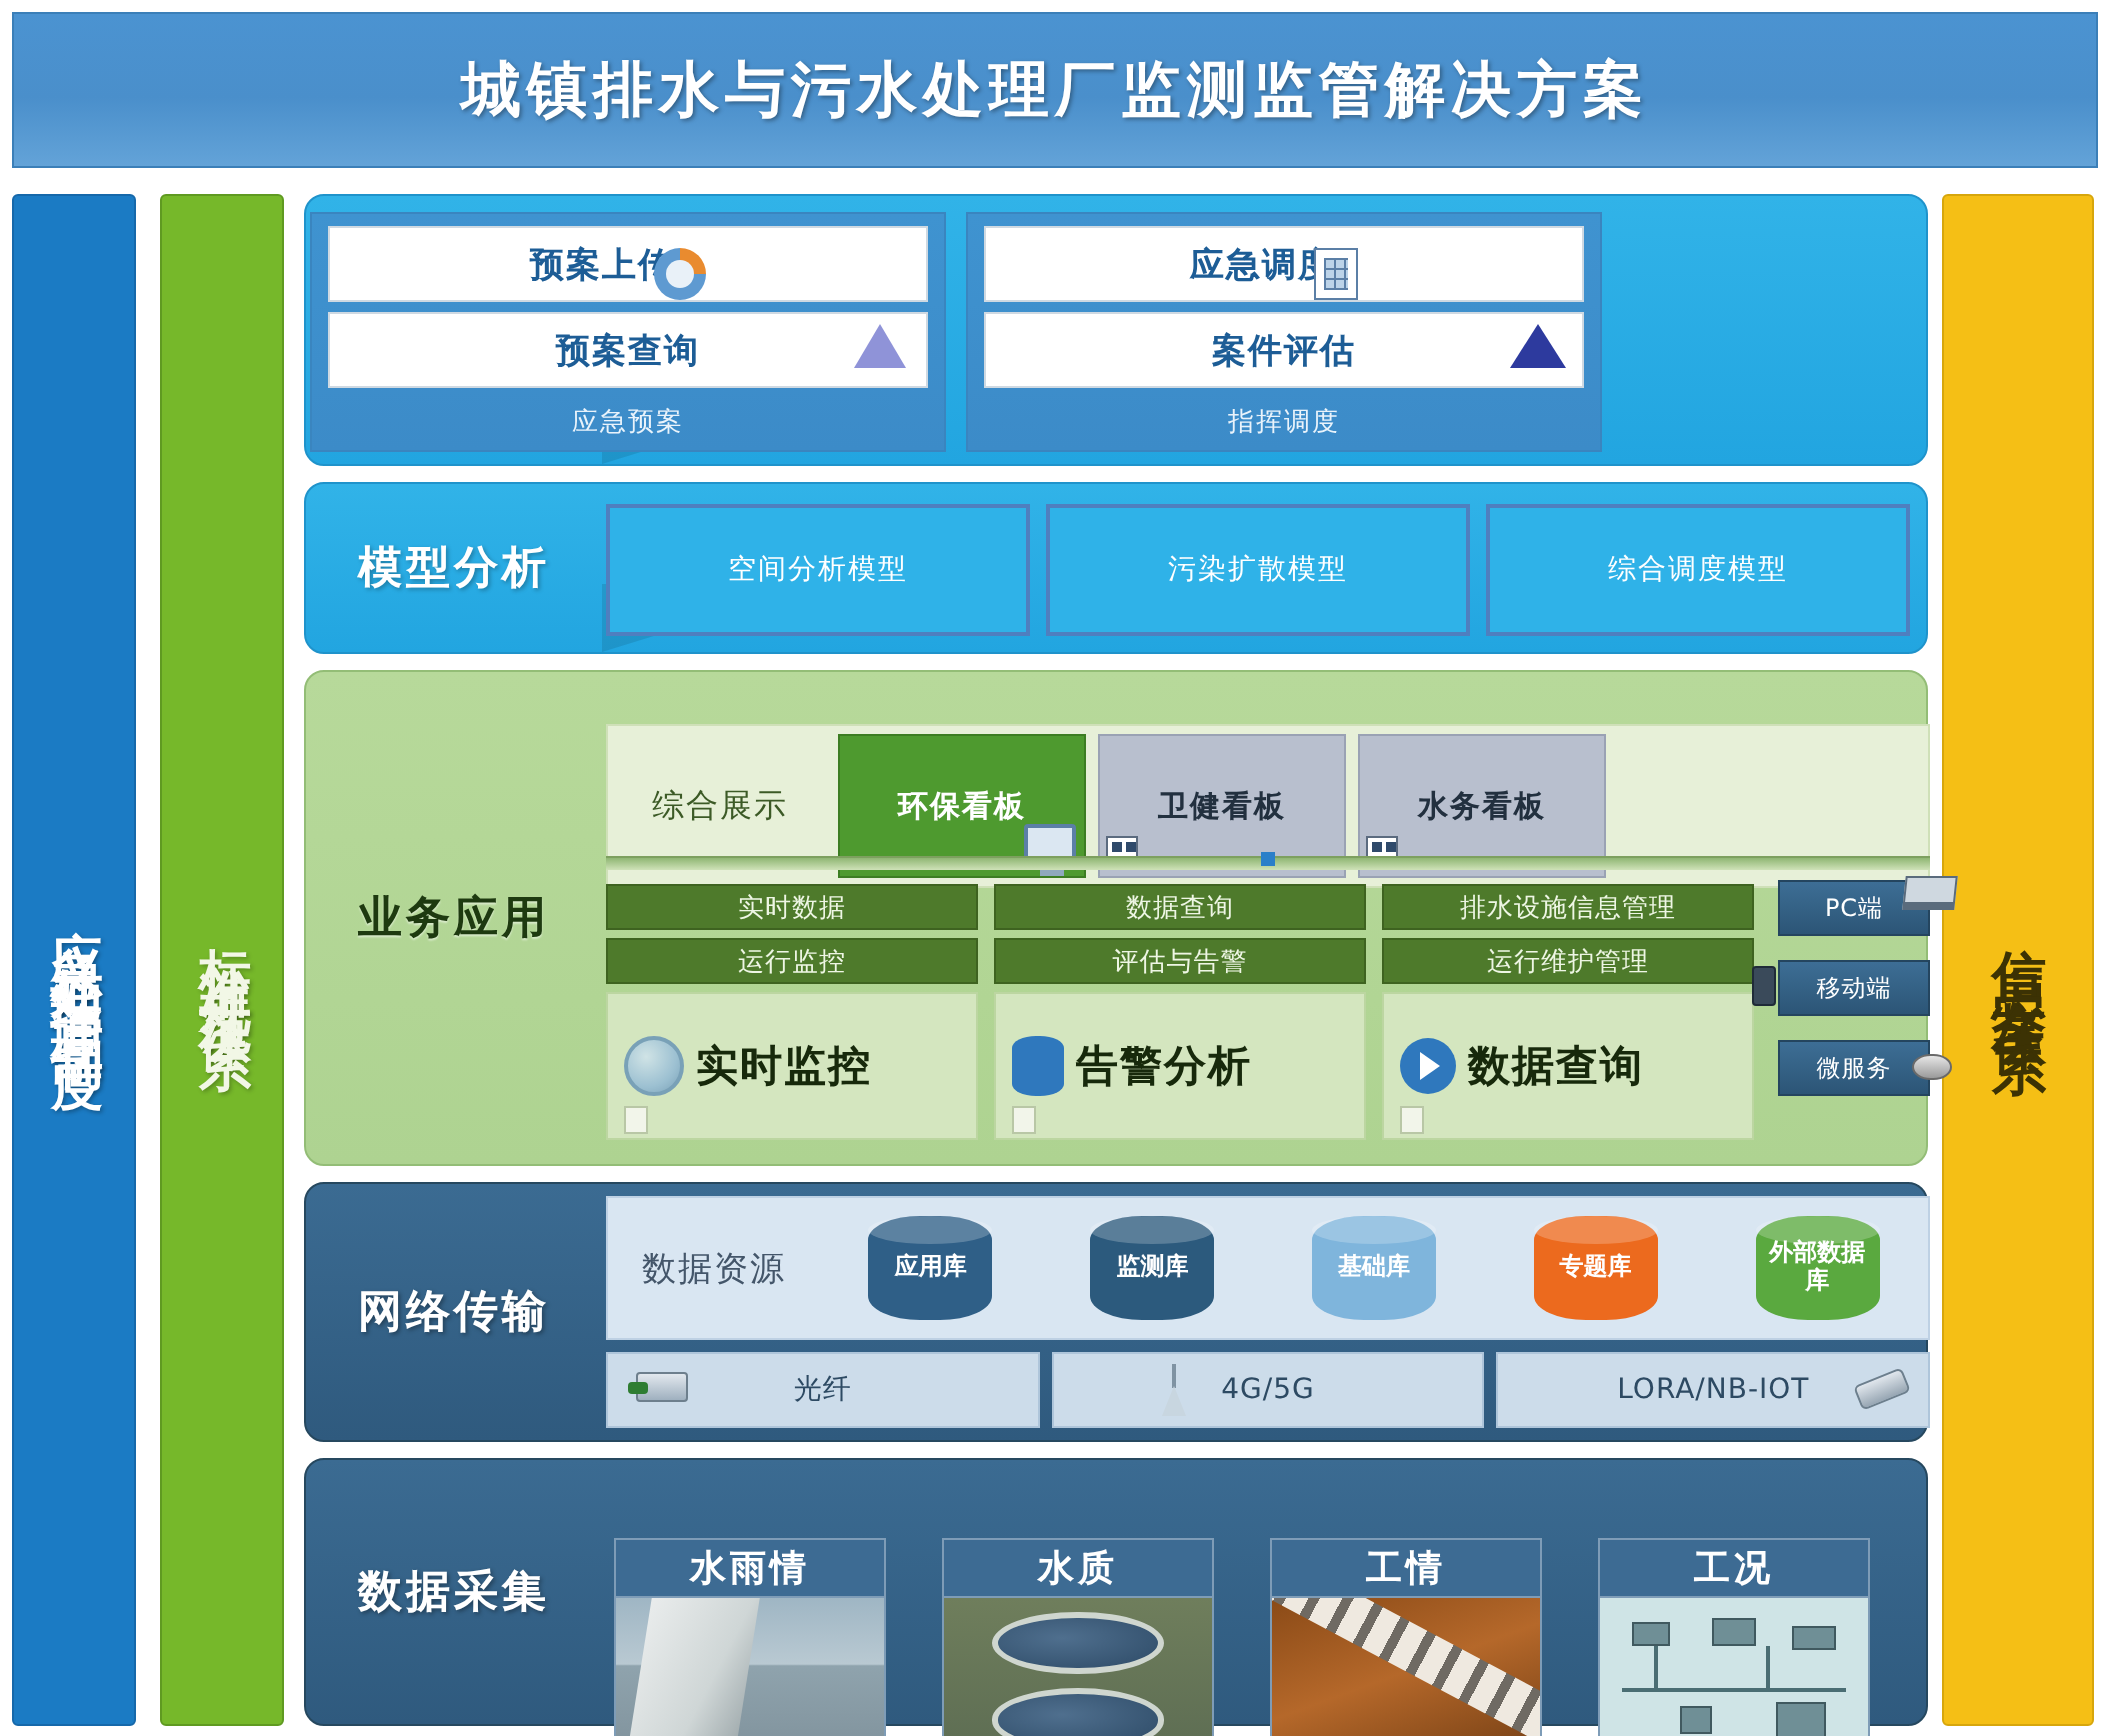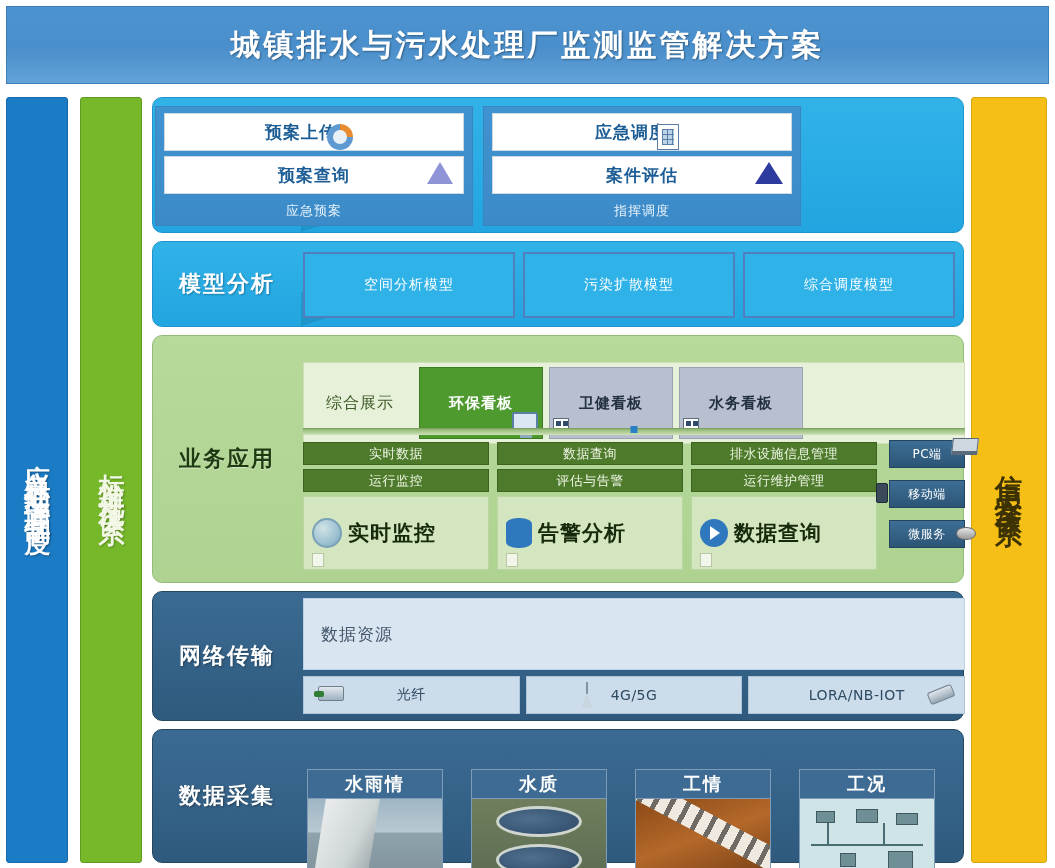--- a/index.html
+++ b/index.html
@@ -415,20 +415,37 @@
 
       </div>
     </div>
 
     <div class="band" id="band-network">
       <div class="band-label">网络传输</div>
       <div class="band-body">
 
         <div class="res-strip">
           <div class="res-title">数据资源</div>
+          <div class="db-wrap">
+            <div class="db" id="db-0" style="background: rgb(47, 95, 135);">
+              <span class="db-label">应用库</span>
+            </div>
+            <div class="db" id="db-1" style="background: rgb(44, 90, 125);">
+              <span class="db-label">监测库</span>
+            </div>
+            <div class="db" id="db-2" style="background: rgb(127, 181, 220);">
+              <span class="db-label">基础库</span>
+            </div>
+            <div class="db" id="db-3" style="background: rgb(236, 106, 30);">
+              <span class="db-label">专题库</span>
+            </div>
+            <div class="db" id="db-4" style="background: rgb(90, 169, 63);">
+              <span class="db-label">外部数据库</span>
+            </div>
+          </div>
         </div>
 
         <div class="trans-row">
           <div class="trans-chip">
             <span class="ic ic-cable" style="position:absolute;left:14px;top:9px;"></span>
             <span>光纤</span>
           </div>
           <div class="trans-chip">
             <span class="ic ic-antenna" style="position:absolute;left:52px;top:5px;"></span>
             <span>4G/5G</span>

